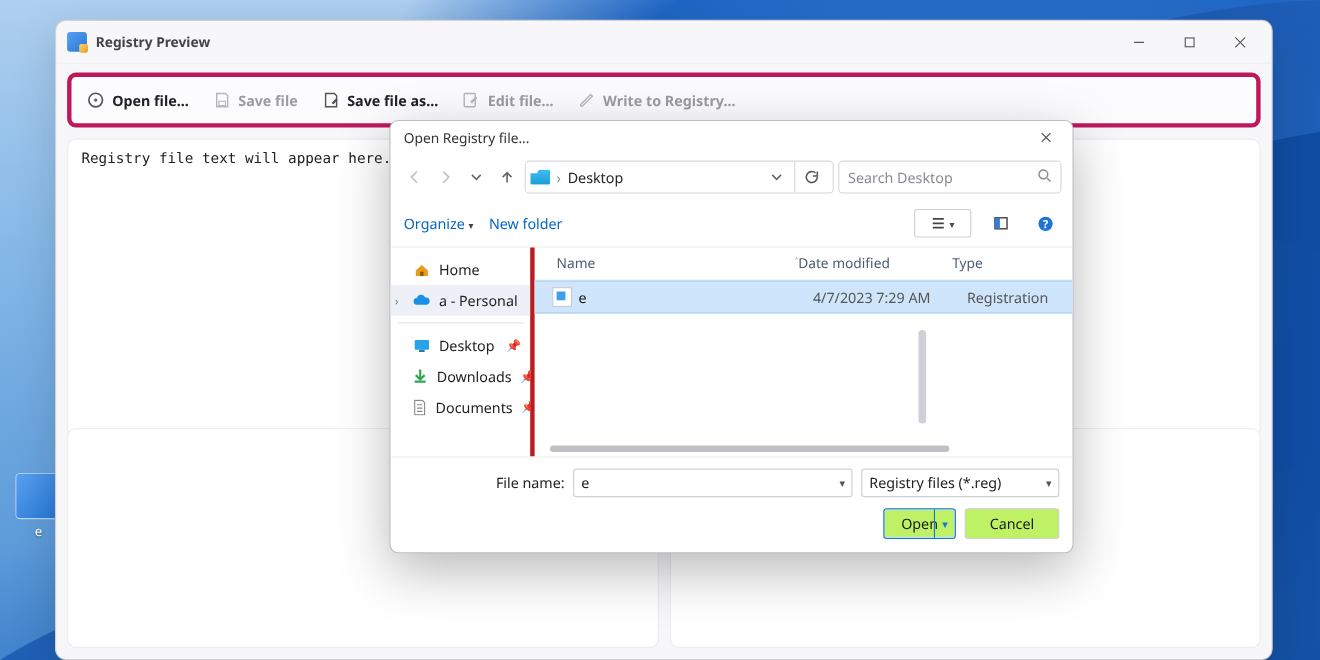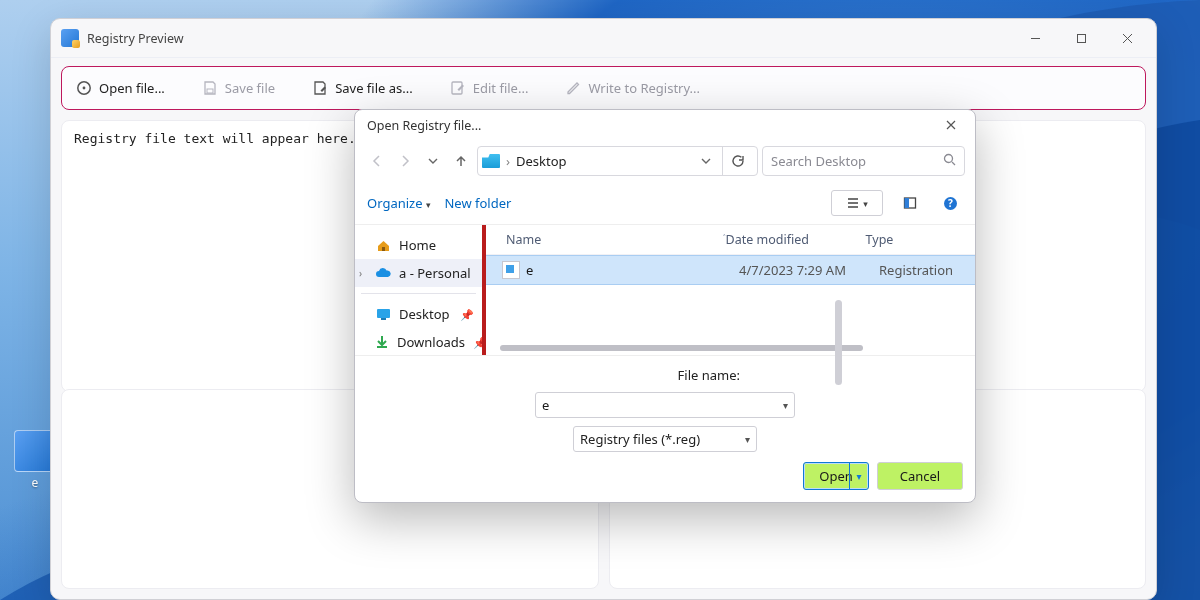--- a/index.html
+++ b/index.html
@@ -21,26 +21,26 @@
   
   .app-window { position:absolute; left:50px; top:18px; width:1105px; height:580px;
                 background:#f7f7f9; border:1px solid #d0d0d5; border-radius:10px;
                 box-shadow:0 12px 40px rgba(0,0,0,.15); }
   .titlebar { display:flex; align-items:center; height:38px; padding:0 6px 0 10px;
               border-bottom:1px solid #eceef5; }
   .titlebar .app-icon { width:18px; height:18px; background:linear-gradient(135deg,#5aa0f2,#2477d5);
                         border-radius:3px; margin-right:8px; position:relative; }
   .titlebar .app-icon::after{content:'';position:absolute;right:-1px;bottom:-1px;width:8px;height:8px;
                         background:linear-gradient(135deg,#ffd36a,#e79c1a);border-radius:2px;}
-  .titlebar .title { flex:1; font-size:12.5px; color:#444; }
+  .titlebar .title { flex:1; font-size:12.5px; color:#444;font-weight:bold; }
   .winbtn { width:46px; height:30px; display:flex; align-items:center; justify-content:center;
             color:#555; }
 
-  .toolbar { margin:8px 10px 0 10px; background:#fcfcfe; border:1px solid #be185d;
-             border-radius:8px; padding:6px 4px; display:flex; align-items:center; gap:17px; }
+  .toolbar { margin:8px 10px 0 10px; background:#fcfcfe; border:4px solid #be185d;
+             border-radius:8px; padding:6px 4px; display:flex; align-items:center; gap:2px;font-weight:bold; }
   .toolbtn { display:flex; align-items:center; gap:7px; padding:6px 10px; border-radius:5px;
              color:#222; }
   .toolbtn.dim { color:#9b9ba5; }
   .tool-icon { width:16px; height:16px; display:inline-flex; align-items:center; justify-content:center;
                color:#555; }
   .toolbtn.dim .tool-icon { color:#b5b5bf; }
 
   .content-area { margin:10px; background:#fff; border:1px solid #ececf1; border-radius:8px;
                   height:250px; padding:10px 12px; font-family:Consolas,monospace; font-size:13px;
                   color:#222; }
@@ -104,21 +104,21 @@
   .sort-caret{font-size:9px;color:#6a7896;margin-left:-18px;}
   .list-row { display:flex; align-items:center; height:28px; font-size:13px; }
   .list-row.sel { background:#cfe5fb; border:1px solid #a9cdf2; border-left:none; border-right:none; }
   .list-row .ic{width:16px;height:16px;margin:0 6px 0 16px;background:#fff;border:1px solid #c7c7cf;
                 position:relative;}
   .list-row .ic::before{content:'';position:absolute;left:3px;top:3px;width:8px;height:8px;
                 background:#3fa0e8;}
   .hscroll{position:absolute;left:14px;right:112px;bottom:4px;height:6px;background:#bfbfc6;border-radius:3px;}
 
   .fd-foot { border-top:1px solid #eee; padding:10px 12px 12px 12px; }
-  .fn-row { display:flex; align-items:center; gap:8px; margin-bottom:10px;flex-direction:column; }
+  .fn-row { display:flex; align-items:center; gap:8px; margin-bottom:10px; }
   .fn-row label{ width:150px; text-align:right; color:#222; }
   .combo { border:1px solid #cfcfd6; border-radius:3px; height:24px; display:flex;
            align-items:center; padding:0 6px; background:#fff; position:relative; }
   .combo .dd{position:absolute;right:6px;color:#555;font-size:10px;}
   .fn-combo{ width:246px; }
   .ft-combo{ width:170px; color:#222; }
   .btn-row { display:flex; gap:8px; justify-content:flex-end; }
   .btn { border:1px solid #cfcfd6; border-radius:3px; height:26px; min-width:84px;
          display:flex; align-items:center; justify-content:center; background:#bef264; }
   .btn.primary{ border-color:#1179d6; box-shadow:inset 0 0 0 1px #bcdcf7; }

